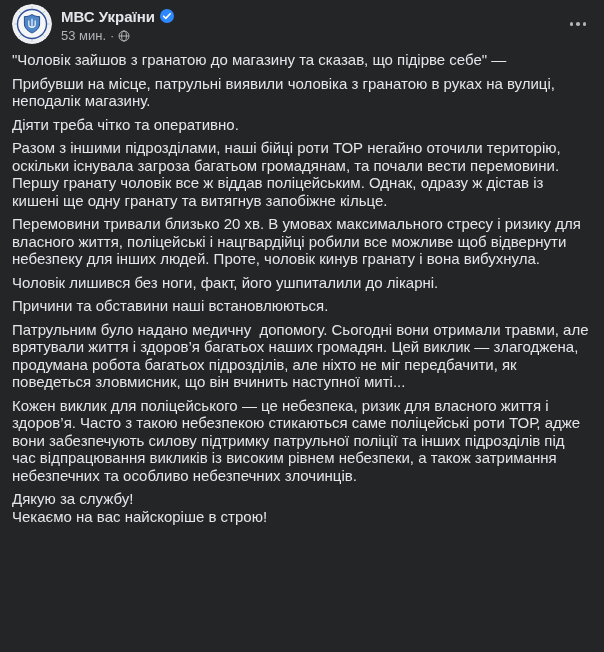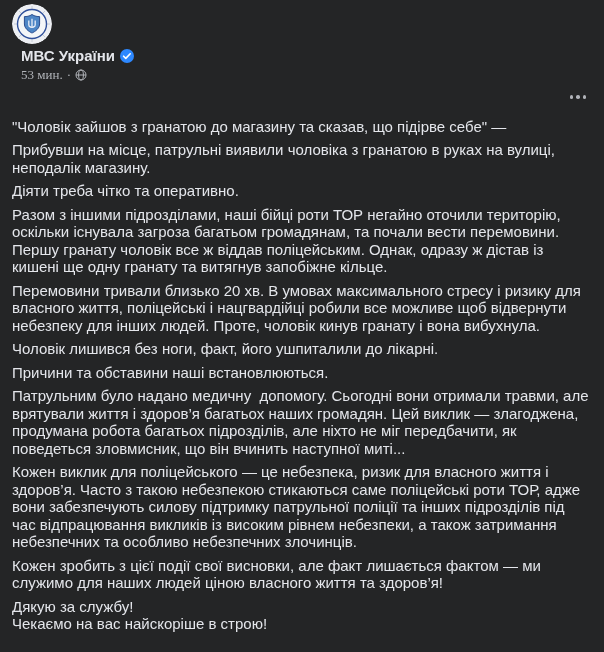--- a/index.html
+++ b/index.html
@@ -5,26 +5,26 @@
   :root{
     --card_bg:#242526; --text_primary:#e4e6eb; --text_secondary:#b0b3b8;
     --link_blue:#4599ff; --verified_blue:#2d88ff;
   }
   html,body{margin:0;padding:0;background:#18191a;}
   .card{
     width:604px;height:652px;box-sizing:border-box;overflow:hidden;
     background:var(--card_bg);color:var(--text_primary);
     font-family:"Liberation Sans",sans-serif;
   }
-  .header{display:flex;align-items:flex-start;padding:4px 12px 0 12px;flex-direction:column;}
+  .header{display:flex;align-items:center;padding:4px 12px 0 12px;}
   .avatar{width:40px;height:40px;border-radius:50%;flex:none;cursor:pointer;overflow:hidden;}
   .header-text{margin-left:9px;padding-top:2px;min-width:0;}
   .name-row{display:flex;align-items:center;gap:5px;}
   .page-name{font-weight:700;font-size:15px;line-height:19px;color:var(--text_primary);cursor:pointer;}
-  .meta-row{display:flex;align-items:center;gap:4px;font-size:13px;line-height:16px;color:var(--text_secondary);margin-top:2px;font-family:Liberation Serif, serif;}
+  .meta-row{display:flex;align-items:center;gap:4px;font-size:13px;line-height:16px;color:var(--text_secondary);margin-top:2px;}
   .meta-row .ts{cursor:pointer;}
   .more{margin-left:auto;padding:12px 6px;cursor:pointer;}
   .dots{display:flex;gap:3px;}
   .dots i{width:3.5px;height:3.5px;border-radius:50%;background:var(--text_secondary);display:block;}
   .content{padding:7px 12px 0 12px;font-size:15px;line-height:17.5px;}
   .para{margin:0 0 6px 0;white-space:pre-wrap;}
   .hashtag{color:var(--link_blue);text-decoration:none;cursor:pointer;}
   svg{display:block;}
 </style>
 </head>
@@ -89,19 +89,18 @@
     <div id="paragraphs">
         <div class="para">"Чоловік зайшов з гранатою до магазину та сказав, що підірве себе" —</div>
         <div class="para">Прибувши на місце, патрульні виявили чоловіка з гранатою в руках на вулиці, неподалік магазину.</div>
         <div class="para">Діяти треба чітко та оперативно.</div>
         <div class="para">Разом з іншими підрозділами, наші бійці роти ТОР негайно оточили територію, оскільки існувала загроза багатьом громадянам, та почали вести перемовини. Першу гранату чоловік все ж віддав поліцейським. Однак, одразу ж дістав із кишені ще одну гранату та витягнув запобіжне кільце.</div>
         <div class="para">Перемовини тривали близько 20 хв. В умовах максимального стресу і ризику для власного життя, поліцейські і нацгвардійці робили все можливе щоб відвернути небезпеку для інших людей. Проте, чоловік кинув гранату і вона вибухнула.</div>
         <div class="para">Чоловік лишився без ноги, факт, його ушпиталили до лікарні.</div>
         <div class="para">Причини та обставини наші встановлюються.</div>
         <div class="para">Патрульним було надано медичну  допомогу. Сьогодні вони отримали травми, але врятували життя і здоров’я багатьох наших громадян. Цей виклик — злагоджена, продумана робота багатьох підрозділів, але ніхто не міг передбачити, як поведеться зловмисник, що він вчинить наступної миті...</div>
         <div class="para">Кожен виклик для поліцейського — це небезпека, ризик для власного життя і здоров’я. Часто з такою небезпекою стикаються саме поліцейські роти ТОР, адже вони забезпечують силову підтримку патрульної поліції та інших підрозділів під час відпрацювання викликів із високим рівнем небезпеки, а також затримання небезпечних та особливо небезпечних злочинців.</div>
-        <div class="para">Кожен зробить з цієї події свої висновки, але факт лишається фактом — ми служимо для наших людей ціною власного життя та здоров’я!</div>
         <div class="para">Дякую за службу!
 Чекаємо на вас найскоріше в строю!</div>
       </div>
   </div>
 
 </div>
 
 </body></html>

